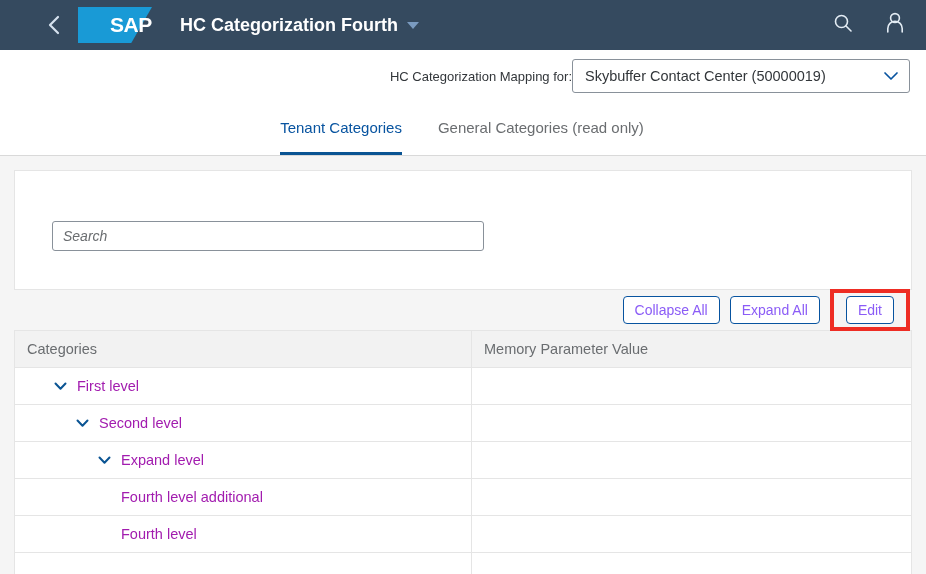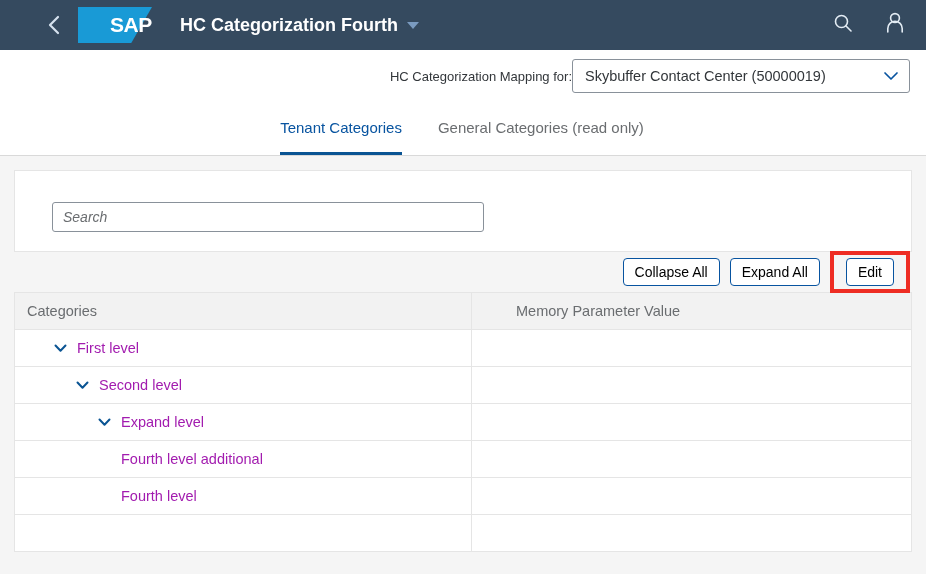--- a/index.html
+++ b/index.html
@@ -160,21 +160,21 @@
   
   .page {
     background: #f5f5f5;
     padding: 14px 14px 0 14px;
     height: calc(574px - 50px - 52px - 54px);
   }
 
   .filter-panel {
     background: #ffffff;
     border: 1px solid #e5e5e5;
-    height: 82px;
+    height: 120px;
     display: flex;
     align-items: center;
     padding-left: 37px;
   }
   .search-input {
     width: 432px;
     height: 30px;
     border: 1px solid #89919a;
     border-radius: 3px;
     background: #fff;
@@ -198,21 +198,21 @@
     gap: 10px;
     padding-right: 4px;
   }
   .btn {
     height: 28px;
     min-width: 44px;
     padding: 0 11px;
     border: 1px solid #0854a0;
     border-radius: 4px;
     background: #ffffff;
-    color: #000000;
+    color: #8b5cf6;
     font-family: "Liberation Sans", sans-serif;
     font-size: 14px;
     cursor: pointer;
     white-space: nowrap;
   }
   .highlight-wrap {
     border: 4px solid #ee2d24;
     padding: 3px 12px;
     display: flex;
     align-items: center;
@@ -223,21 +223,20 @@
   .table {
     background: #ffffff;
     border: 1px solid #e5e5e5;
     border-bottom: none;
   }
   .table-row {
     display: flex;
     border-bottom: 1px solid #e5e5e5;
     height: 37px;
     align-items: flex-start;
-    gap: 32px;
   }
   .table-row.header {
     background: #f2f2f2;
     height: 37px;
     border-bottom: 1px solid #e5e5e5;
   }
   .cell-cat {
     width: 457px;
     flex: 0 0 457px;
     border-right: 1px solid #e5e5e5;

